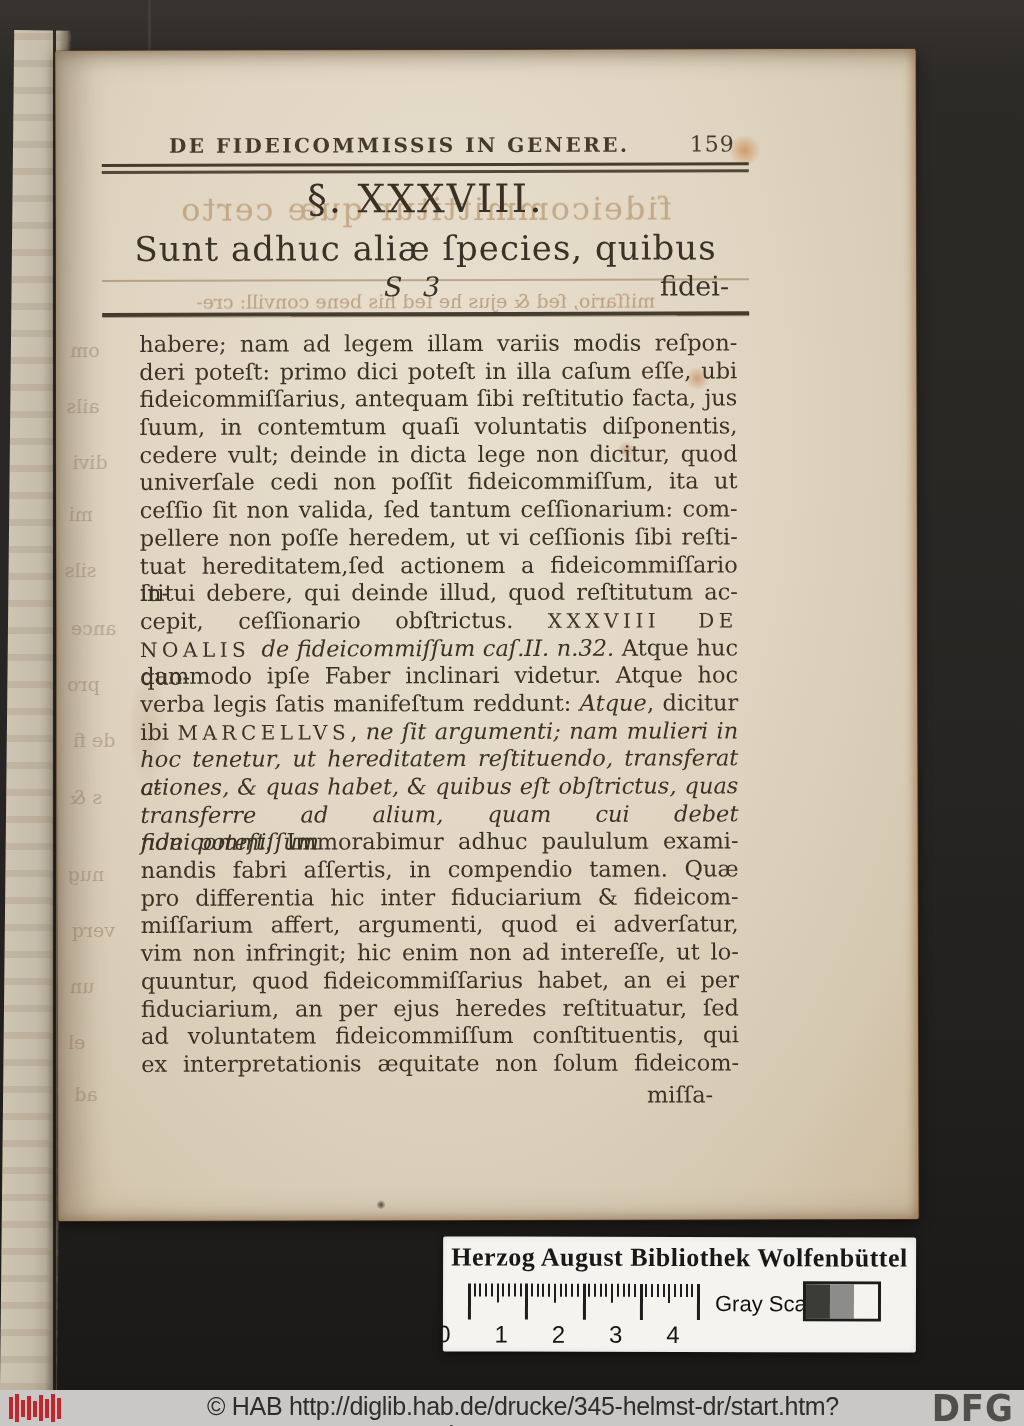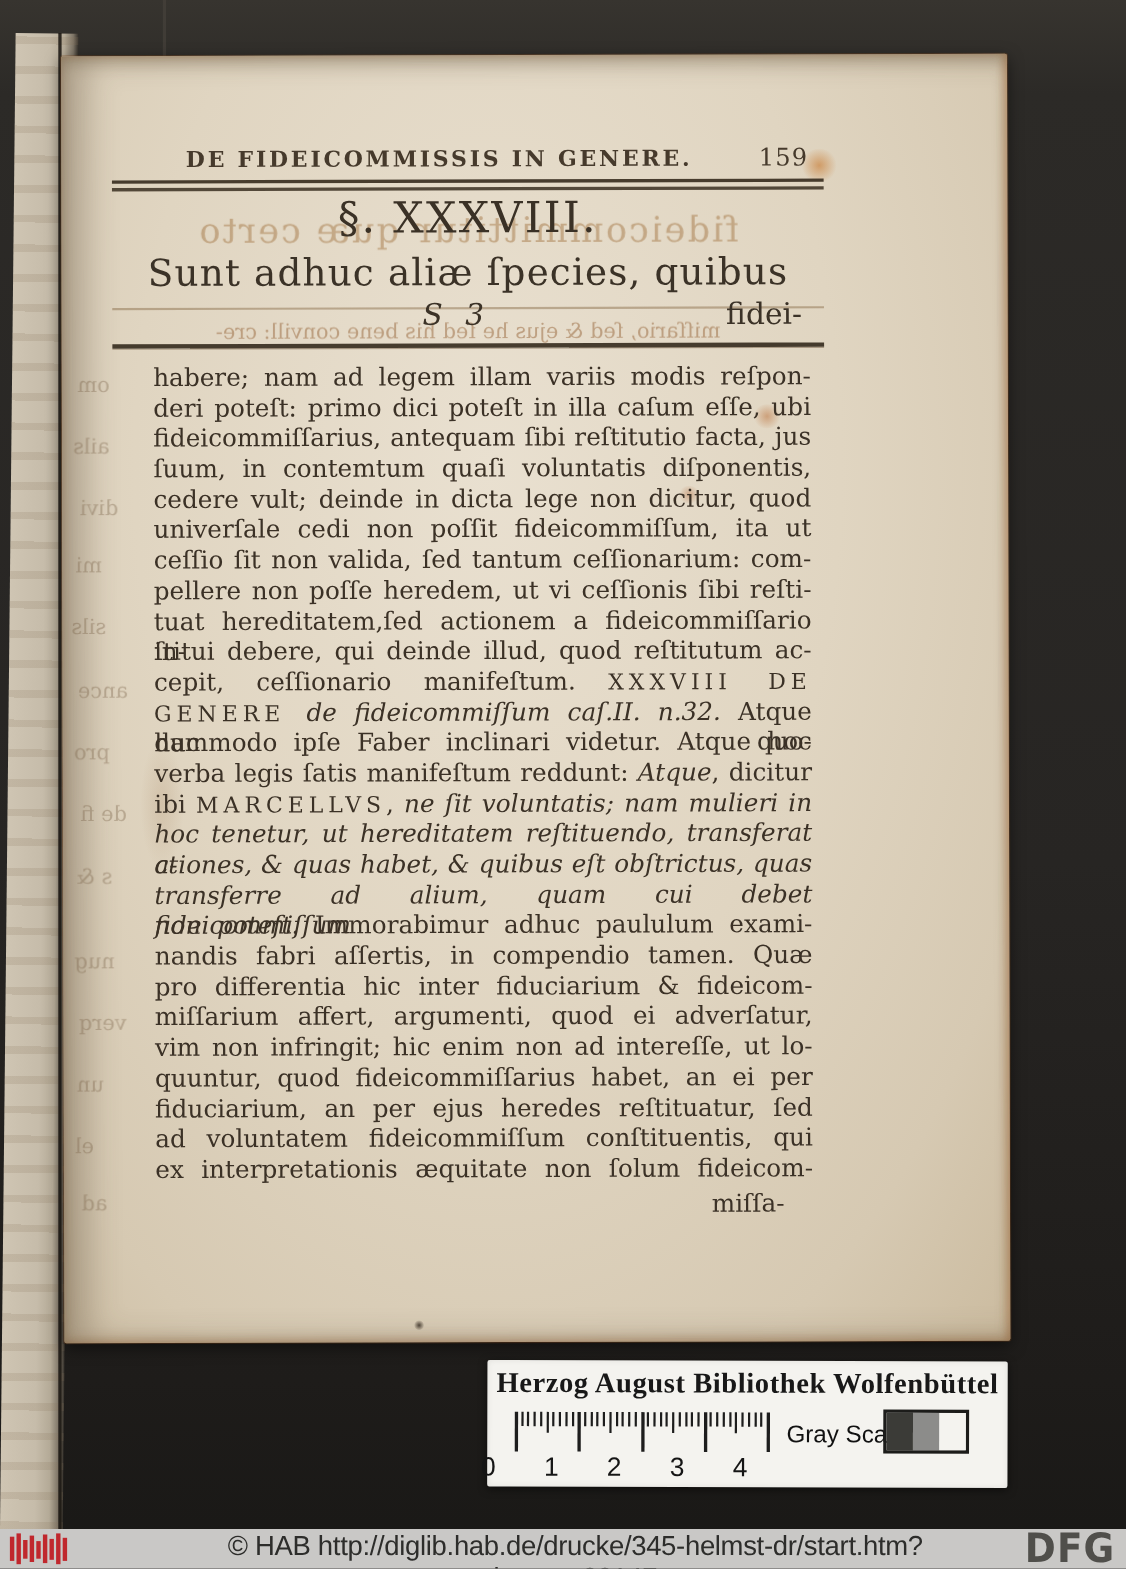--- a/index.html
+++ b/index.html
@@ -116,25 +116,25 @@
       <div class="bl"><span class="r">habere; nam ad legem illam variis modis reſpon-</span></div>
       <div class="bl"><span class="r">deri poteſt: primo dici poteſt in illa caſum eſſe, ubi</span></div>
       <div class="bl"><span class="r">fideicommiſſarius, antequam ſibi reſtitutio facta, jus</span></div>
       <div class="bl"><span class="r">ſuum, in contemtum quaſi voluntatis diſponentis,</span></div>
       <div class="bl"><span class="r">cedere vult; deinde in dicta lege non dicitur, quod</span></div>
       <div class="bl"><span class="r">univerſale cedi non poſſit fideicommiſſum, ita ut</span></div>
       <div class="bl"><span class="r">ceſſio ſit non valida, ſed tantum ceſſionarium: com-</span></div>
       <div class="bl"><span class="r">pellere non poſſe heredem, ut vi ceſſionis ſibi reſti-</span></div>
       <div class="bl"><span class="r">tuat hereditatem,ſed actionem a fideicommiſſario in-</span></div>
       <div class="bl"><span class="r">ſtitui debere, qui deinde illud, quod reſtitutum ac-</span></div>
-      <div class="bl"><span class="r">cepit, ceſſionario manifeſtum. </span><span class="c">XXXVIII DE</span></div>
-      <div class="bl"><span class="c">GENERE </span><span class="i">de fideicommiſſum caſ.II. n.32.</span><span class="r"> Atque huc quo-</span></div>
+      <div class="bl"><span class="r">cepit, ceſſionario obſtrictus. </span><span class="c">XXXVIII DE</span></div>
+      <div class="bl"><span class="c">NOALIS </span><span class="i">de fideicommiſſum caſ.II. n.32.</span><span class="r"> Atque huc quo-</span></div>
       <div class="bl"><span class="r">dammodo ipſe Faber inclinari videtur. Atque hoc</span></div>
       <div class="bl"><span class="r">verba legis ſatis manifeſtum reddunt: </span><span class="i">Atque</span><span class="r">, dicitur</span></div>
-      <div class="bl"><span class="r">ibi </span><span class="c">MARCELLVS</span><span class="r">, </span><span class="i">ne ſit voluntatis; nam mulieri in</span></div>
+      <div class="bl"><span class="r">ibi </span><span class="c">MARCELLVS</span><span class="r">, </span><span class="i">ne ſit argumenti; nam mulieri in</span></div>
       <div class="bl"><span class="i">hoc tenetur, ut hereditatem reſtituendo, transferat a-</span></div>
       <div class="bl"><span class="i">ctiones, &amp; quas habet, &amp; quibus eſt obſtrictus, quas</span></div>
       <div class="bl"><span class="i">transferre ad alium, quam cui debet fideicommiſſum</span></div>
       <div class="bl"><span class="i">non poteſt.</span><span class="r"> Immorabimur adhuc paululum exami-</span></div>
       <div class="bl"><span class="r">nandis fabri aſſertis, in compendio tamen. Quæ</span></div>
       <div class="bl"><span class="r">pro differentia hic inter fiduciarium &amp; fideicom-</span></div>
       <div class="bl"><span class="r">miſſarium affert, argumenti, quod ei adverſatur,</span></div>
       <div class="bl"><span class="r">vim non infringit; hic enim non ad intereſſe, ut lo-</span></div>
       <div class="bl"><span class="r">quuntur, quod fideicommiſſarius habet, an ei per</span></div>
       <div class="bl"><span class="r">fiduciarium, an per ejus heredes reſtituatur, ſed</span></div>

